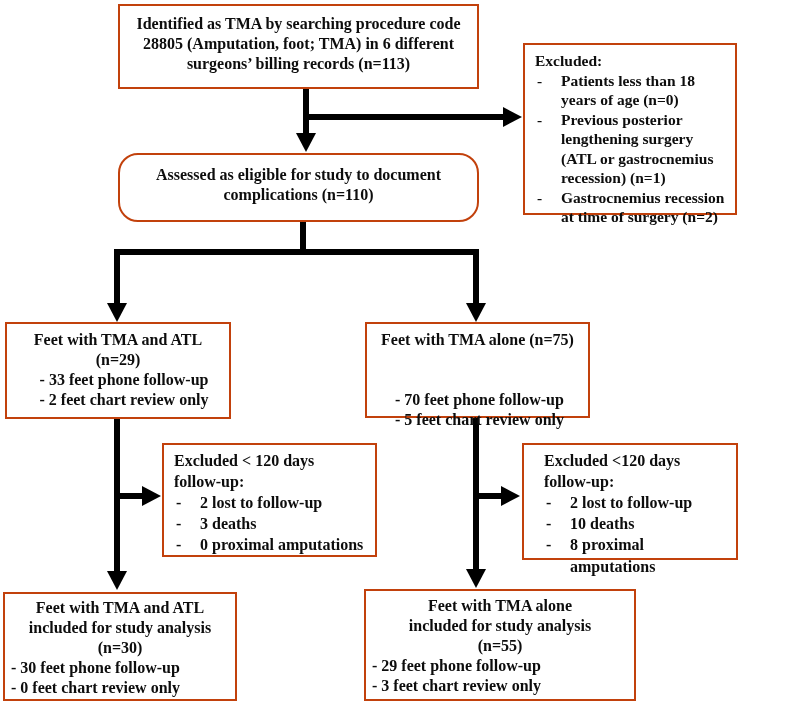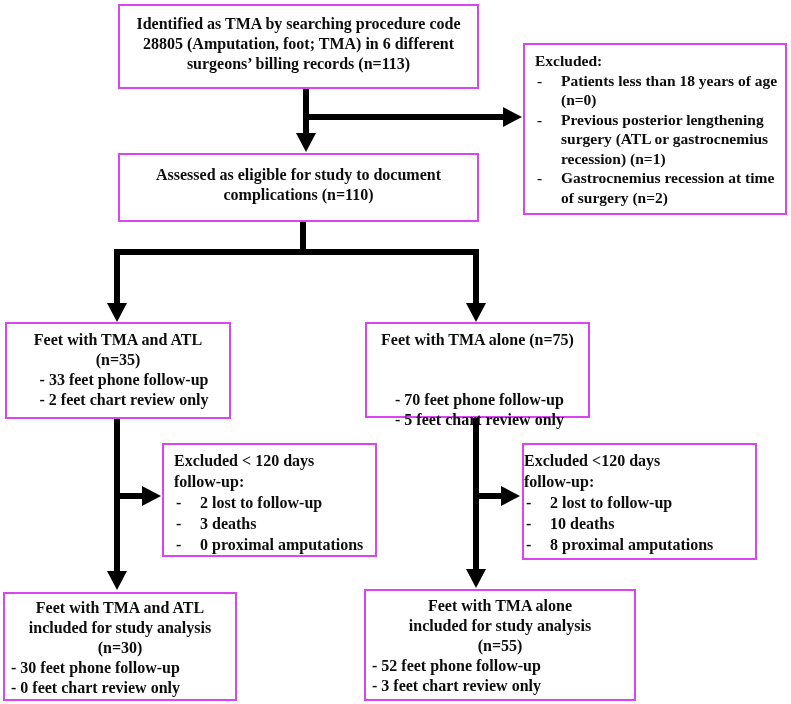--- a/index.html
+++ b/index.html
@@ -15,40 +15,40 @@
   }
   .arrows {
     position: absolute;
     left: 0; top: 0;
     width: 791px; height: 704px;
   }
   .box {
     position: absolute;
     box-sizing: border-box;
     background: #ffffff;
-    border: 2px solid #d946ef;
+    border: 2px solid #c2410c;
     font-size: 16px;
     line-height: 1.25;
   }
   .centered { text-align: center; }
   .box .line { display: block; }
 
   
   .box-identified { left: 118px; top: 4px; width: 361px; height: 85px; padding-top: 8px; }
   
-  .box-assessed { left: 118px; top: 153px; width: 361px; height: 69px; padding-top: 10px; }
+  .box-assessed { left: 118px; top: 153px; width: 361px; height: 69px; padding-top: 10px; border-radius: 20px; }
 
   
   .box-excluded-initial {
-    left: 523px; top: 43px; width: 264px; height: 172px;
+    left: 523px; top: 43px; width: 214px; height: 172px;
     padding: 6px 6px 12px 10px; font-size: 15.5px; line-height: 1.26;
   }
   
   .box-excluded-atl  { left: 162px; top: 443px; width: 215px; height: 114px; padding: 5px 4px 0 10px; line-height: 1.32; }
-  .box-excluded-alone{ left: 522px; top: 443px; width: 235px; height: 117px; padding: 5px 4px 0 0; line-height: 1.32; }
+  .box-excluded-alone{ left: 522px; top: 443px; width: 216px; height: 117px; padding: 5px 4px 0 20px; line-height: 1.32; }
 
   .hang-item { display: flex; align-items: flex-start; }
   .hang-item .dash { flex: 0 0 24px; padding-left: 2px; }
   .hang-item .itm-text { flex: 1 1 auto; }
 
   
   .box-tma-atl   { left: 5px;   top: 322px; width: 226px; height: 97px; padding-top: 6px; }
   .box-tma-alone { left: 365px; top: 322px; width: 225px; height: 96px; padding-top: 6px; }
   .box-tma-atl .bullets   { text-align: center; padding-left: 12px; }
   .box-tma-alone .bullets { text-align: left; padding-left: 28px; margin-top: 40px; }
@@ -134,21 +134,21 @@
   </div>
 
   <div class="box box-assessed centered">
     <span class="line">Assessed as eligible for study to document</span>
     <span class="line">complications (n=110)</span>
   </div>
 
   <div class="box box-tma-atl">
     <div class="centered">
       <span class="line">Feet with TMA and ATL</span>
-      <span class="line">(n=35)</span>
+      <span class="line">(n=29)</span>
     </div>
     <div class="bullets">
       <span class="line">- 33 feet phone follow-up</span>
       <span class="line">- 2 feet chart review only</span>
     </div>
   </div>
 
   <div class="box box-tma-alone">
     <div class="centered">
       <span class="line">Feet with TMA alone (n=75)</span>
@@ -205,18 +205,18 @@
     </div>
   </div>
 
   <div class="box box-tma-alone-final">
     <div class="centered">
       <span class="line">Feet with TMA alone</span>
       <span class="line">included for study analysis</span>
       <span class="line">(n=55)</span>
     </div>
     <div class="bullets">
-      <span class="line">- 52 feet phone follow-up</span>
+      <span class="line">- 29 feet phone follow-up</span>
       <span class="line">- 3 feet chart review only</span>
     </div>
   </div>
 
 </div>
 
 </body></html>

